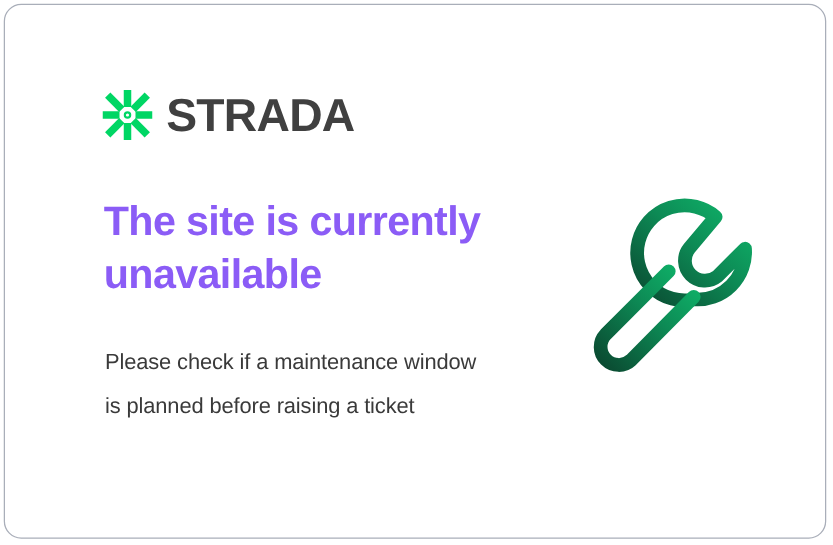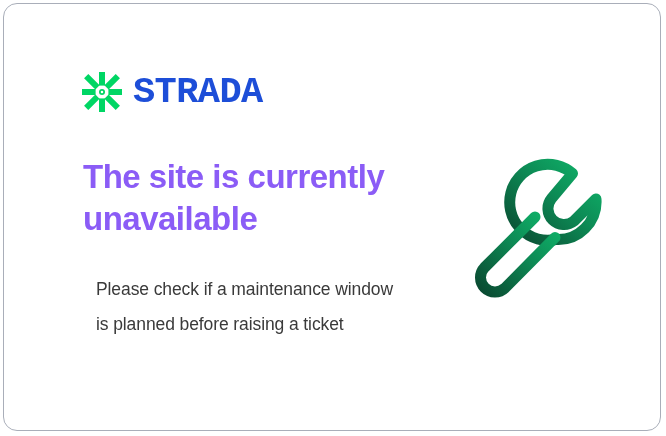--- a/index.html
+++ b/index.html
@@ -43,25 +43,25 @@
     align-items: center;
     gap: 11px;
   }
   .brand-mark {
     width: 40px;
     height: 40px;
     display: block;
     flex: 0 0 auto;
   }
   .brand-name {
-    font-family: Liberation Mono, monospace;
+    font-family: Liberation Sans, sans-serif;
     font-size: 37px;
     font-weight: bold;
     letter-spacing: -0.6px;
-    color: #1d4ed8;
+    color: #404040;
     line-height: 1;
     white-space: nowrap;
   }
 
   
   .headline {
     position: absolute;
     left: 79px;
     top: 152px;
     width: 340px;
@@ -70,21 +70,21 @@
     font-size: 33px;
     font-weight: bold;
     line-height: 1.26;
     letter-spacing: -0.5px;
     color: #8b5cf6;
   }
 
   
   .body-copy {
     position: absolute;
-    left: 92px;
+    left: 80px;
     top: 268px;
     width: 310px;
     margin: 0;
     font-family: "Liberation Sans", sans-serif;
     font-size: 17.5px;
     font-weight: normal;
     line-height: 2.0;
     letter-spacing: -0.1px;
     color: #3a3a3a;
   }

